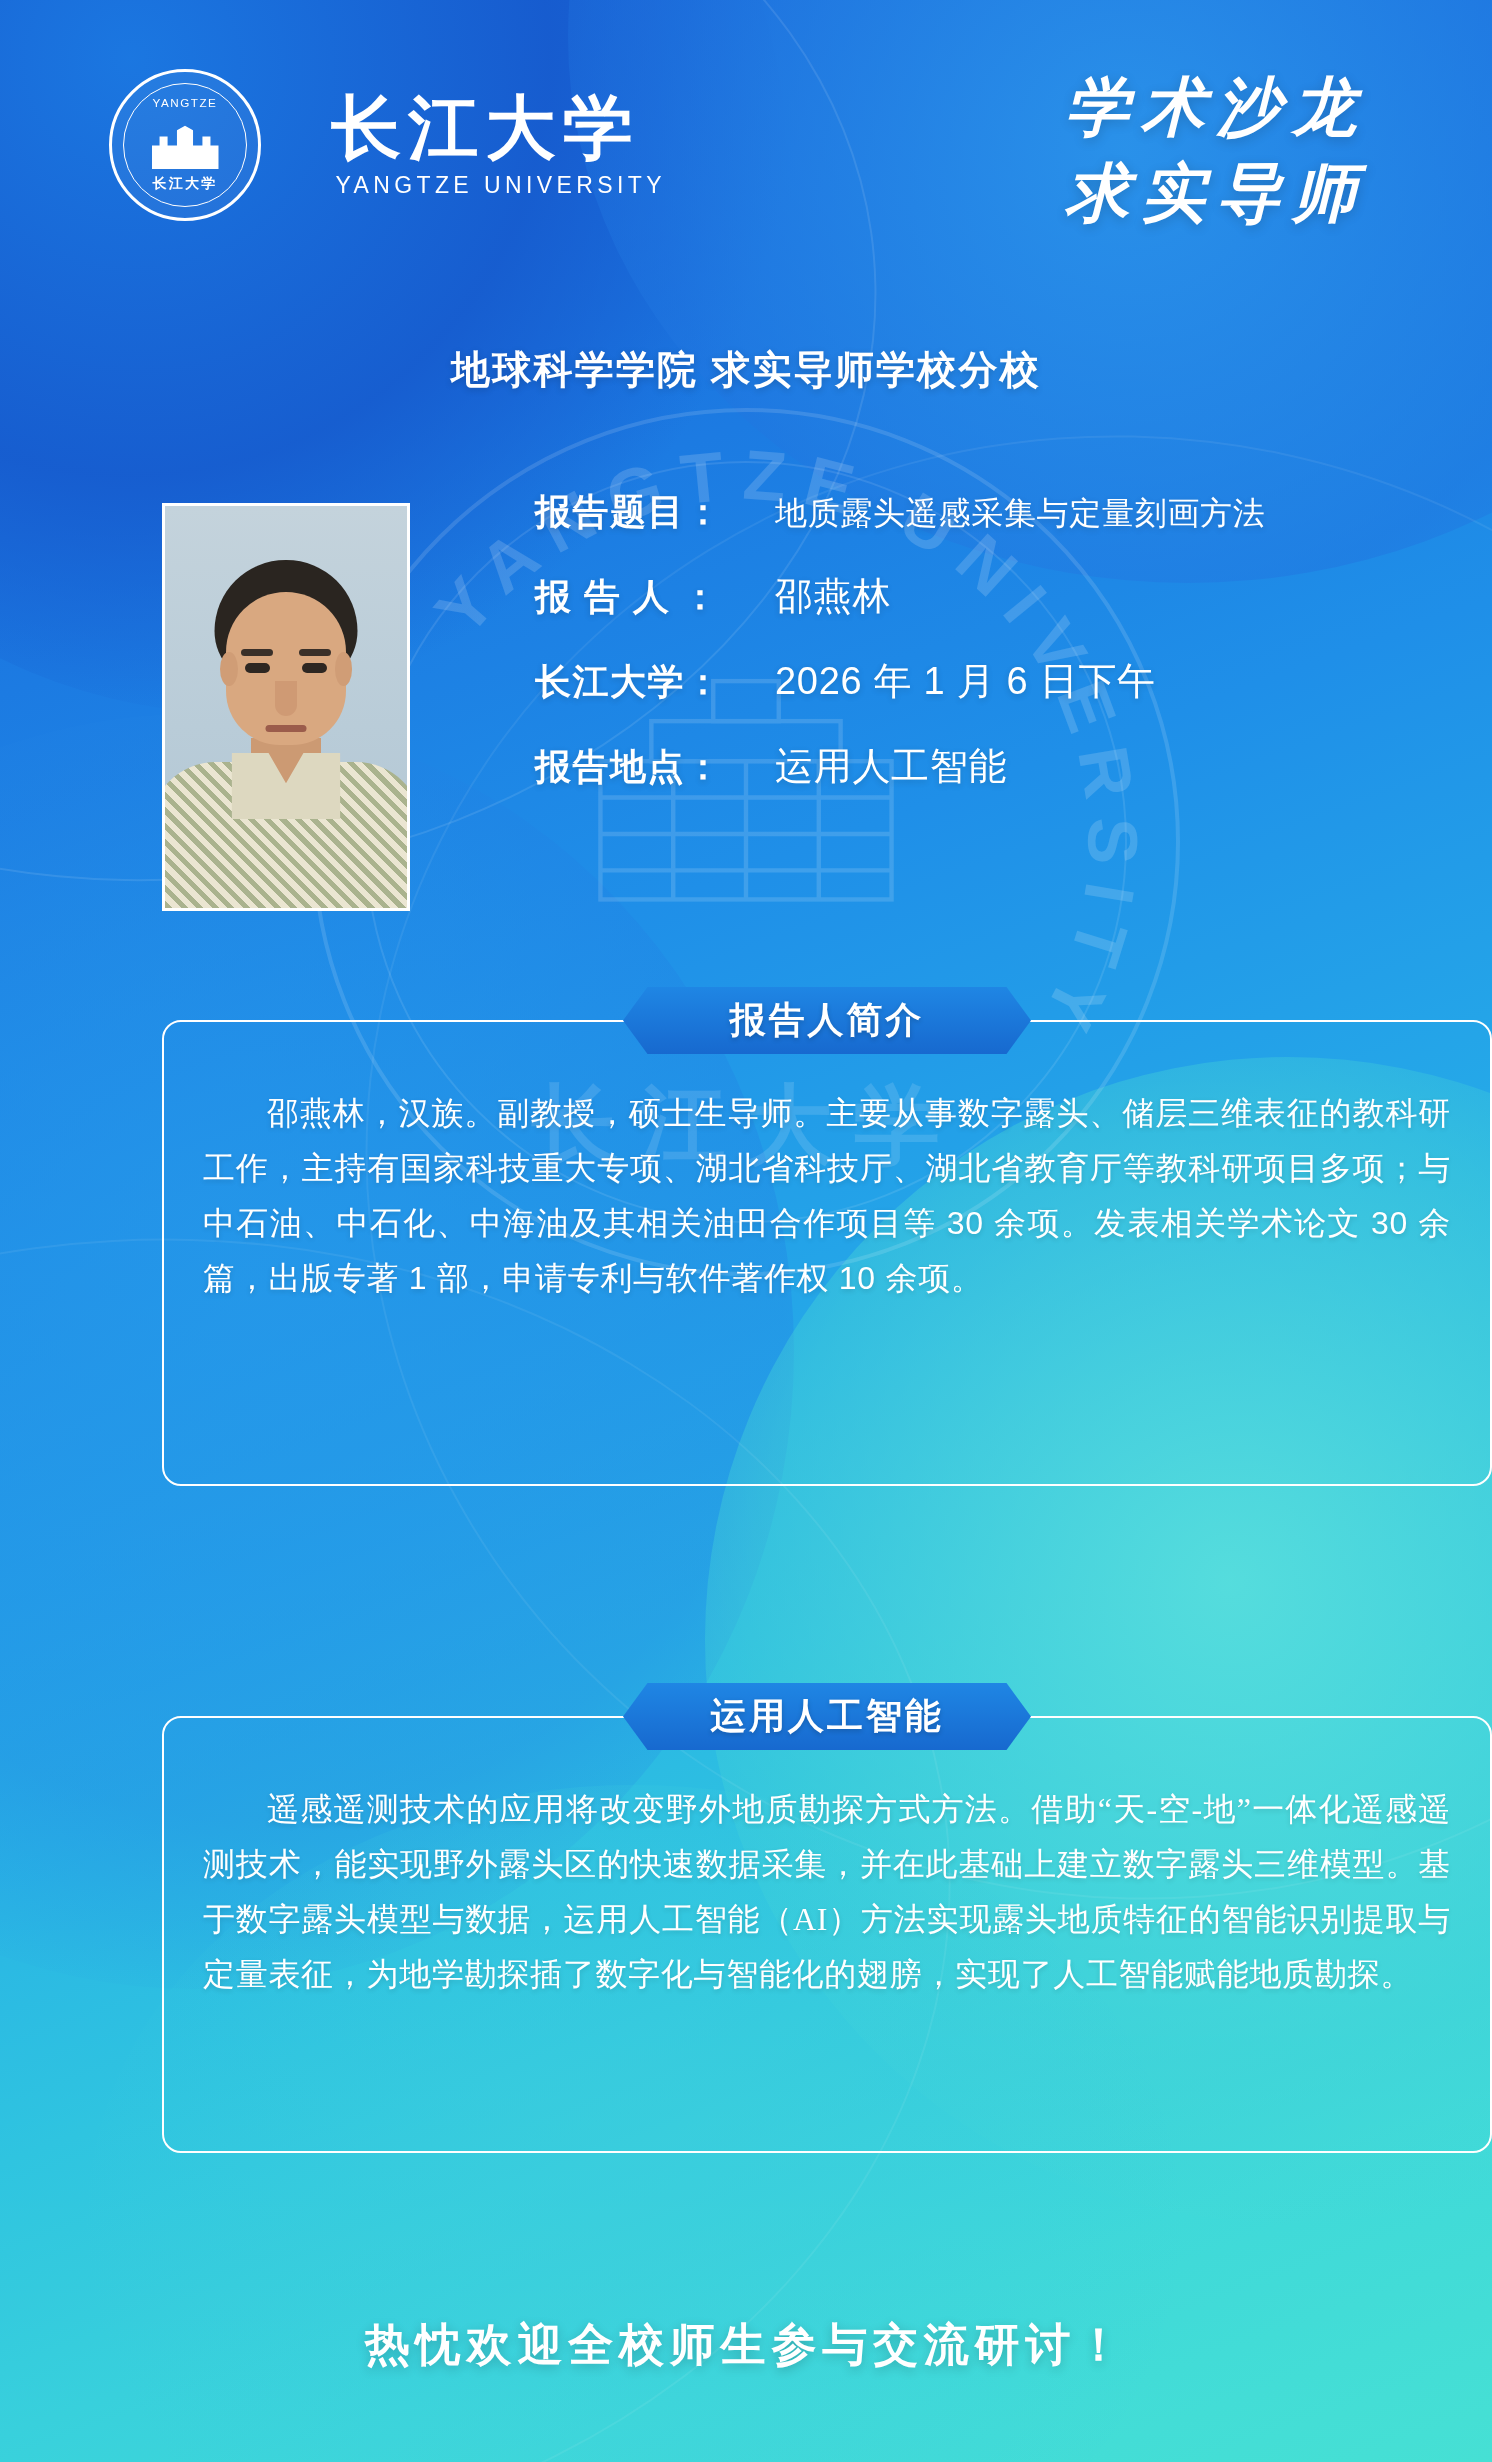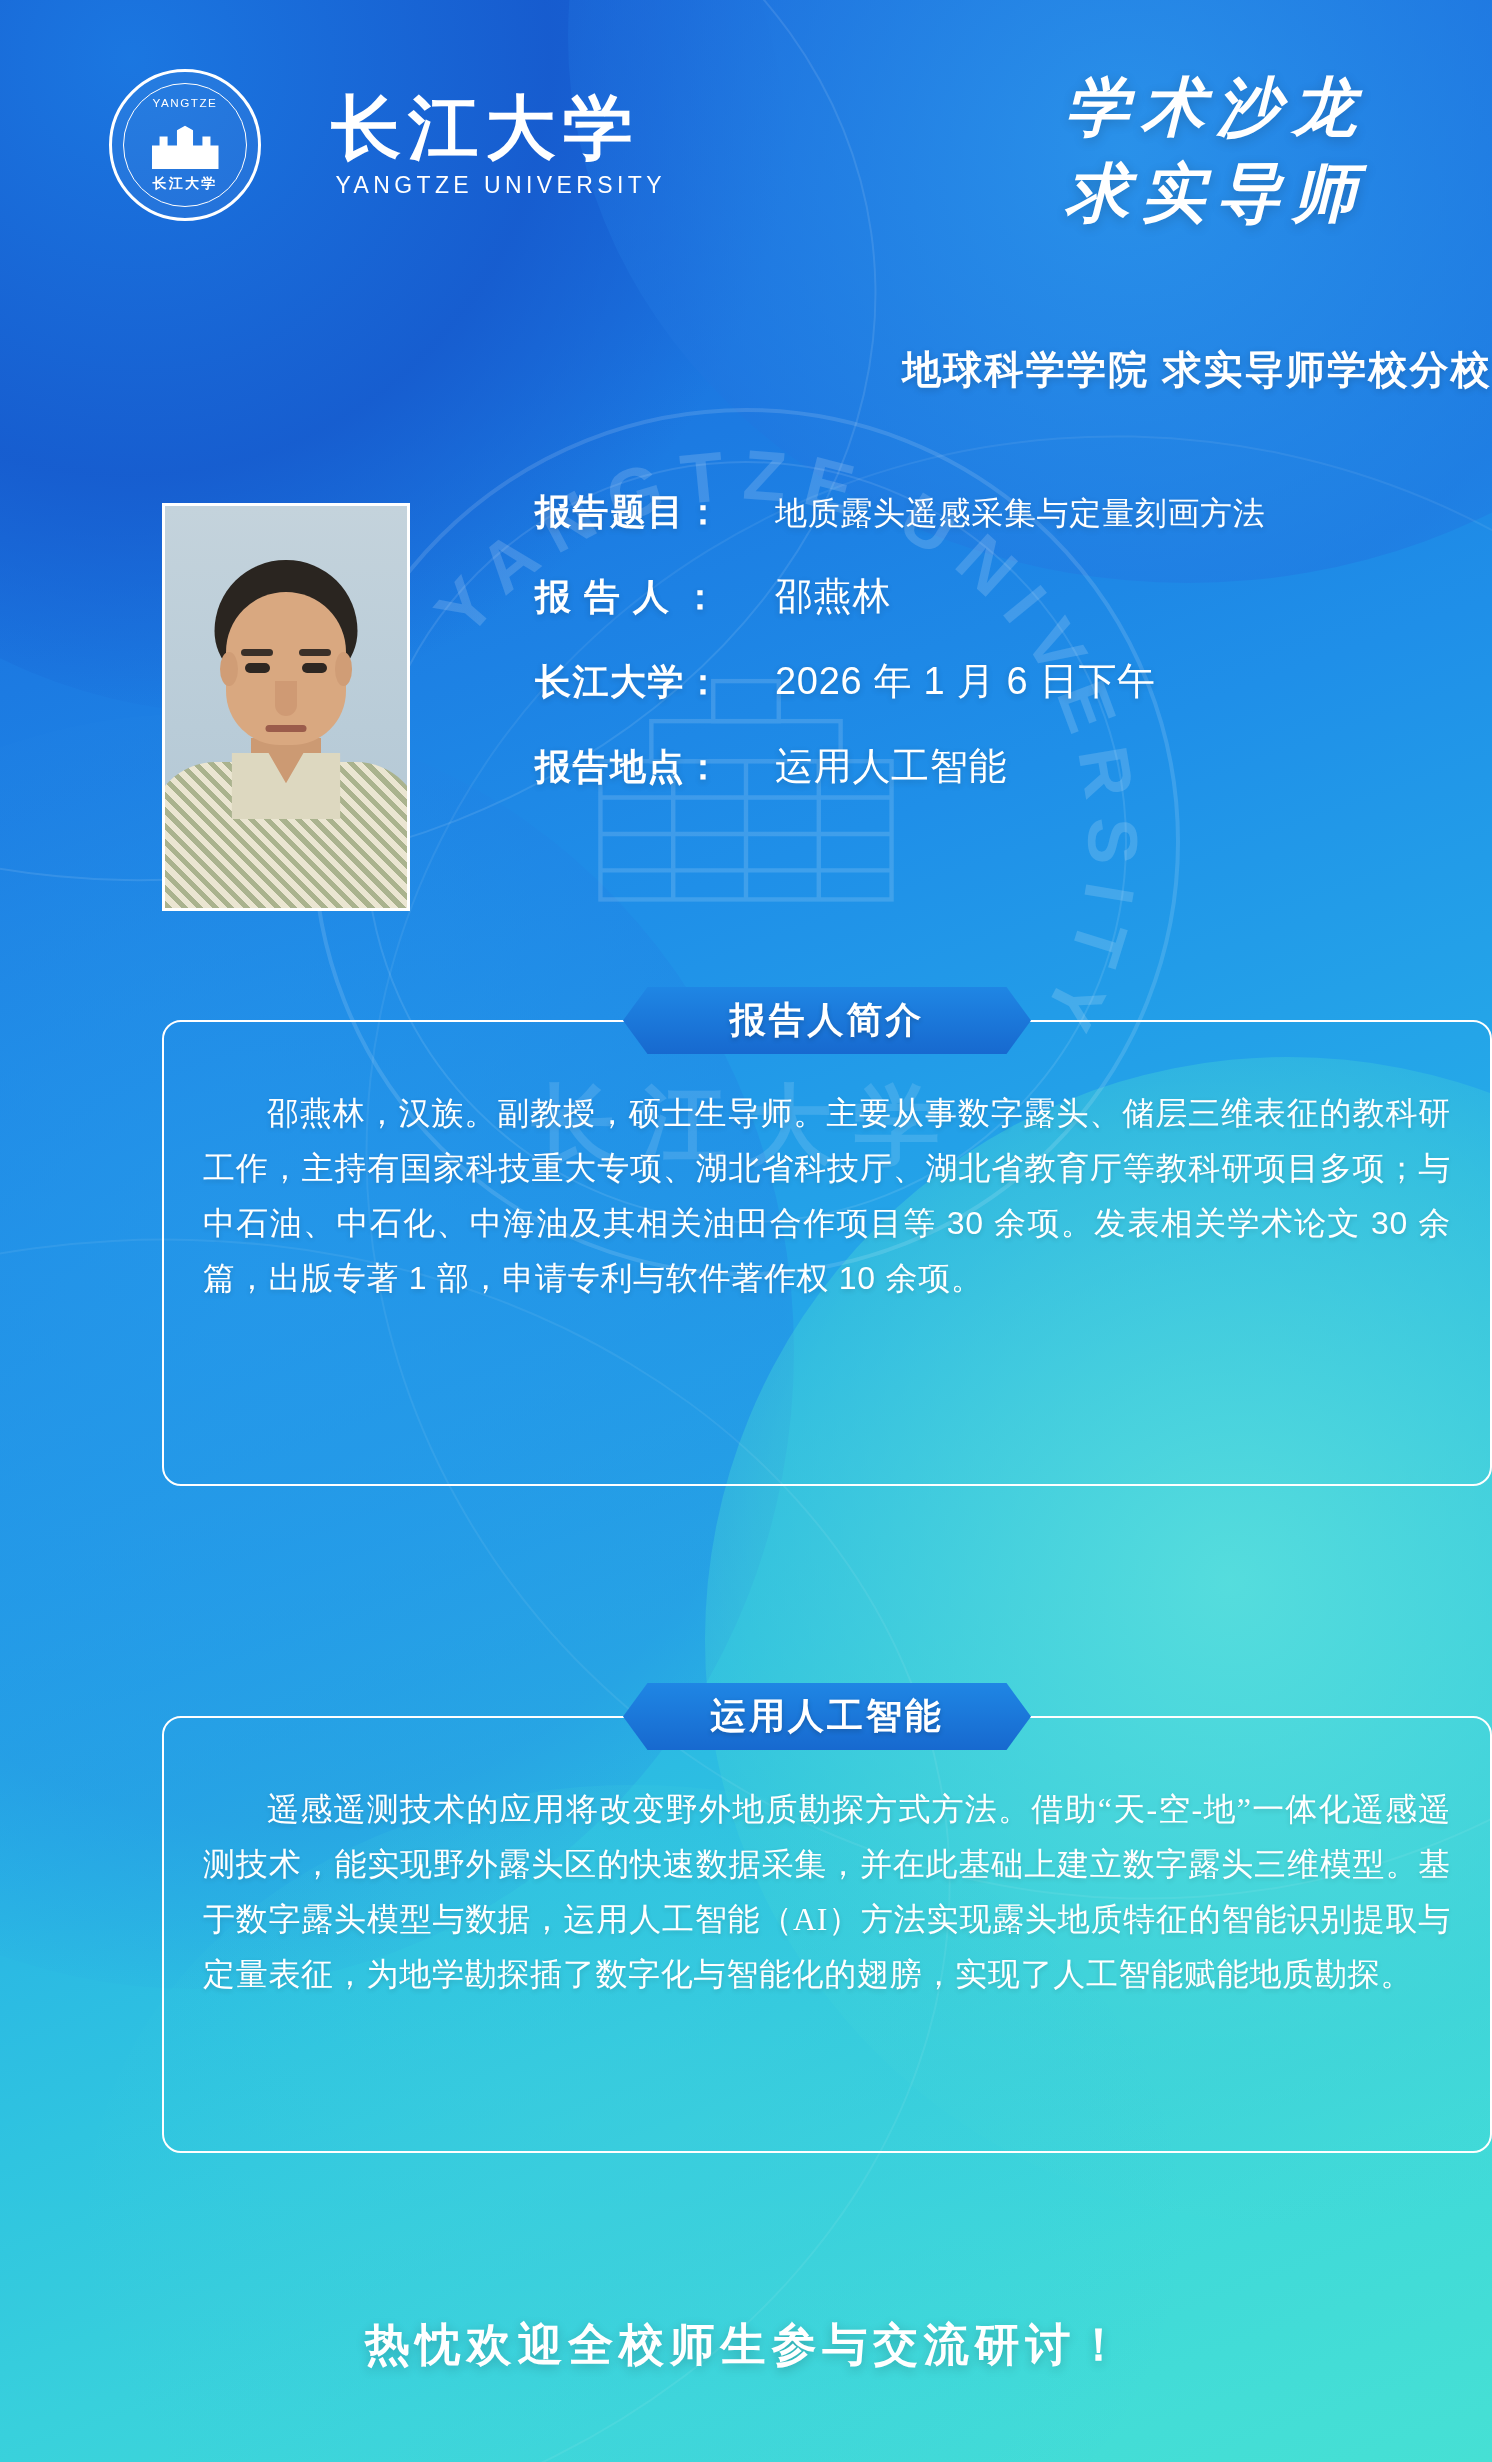--- a/index.html
+++ b/index.html
@@ -210,21 +210,21 @@
     line-height: 1.35;
     font-style: italic;
   }
 
   
   .subtitle {
     position: absolute;
     left: 0;
     top: 343px;
     width: 100%;
-    text-align: right;
+    text-align: center;
     color: #ffffff;
     font-size: 39px;
     font-weight: bold;
     letter-spacing: 2.2px;
     text-shadow: 0 2.2px 7.3px rgba(0,0,0,0.18);
   }
 
   
   .speaker {
     position: absolute;

